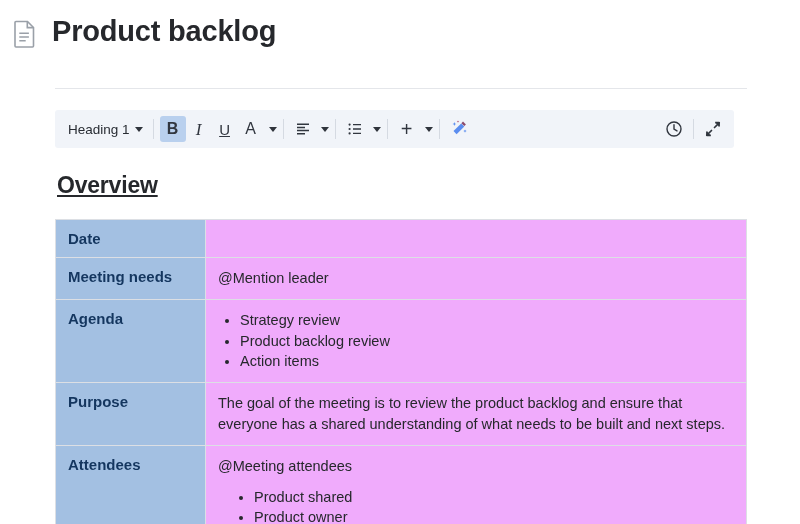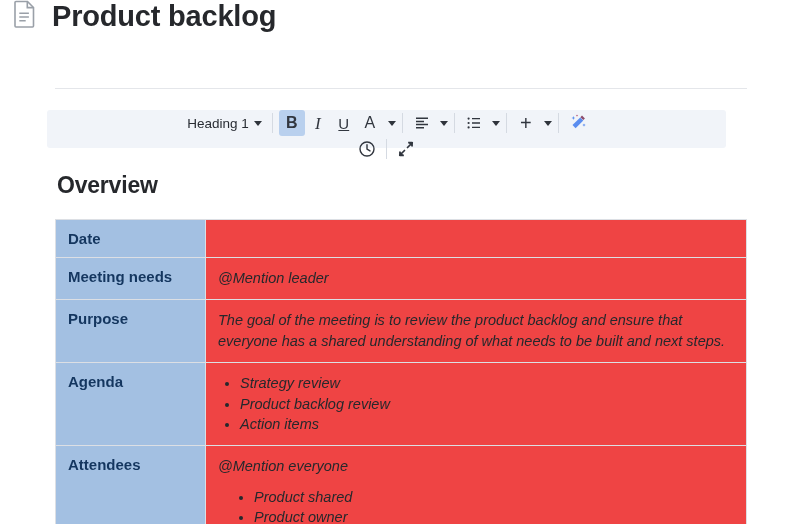--- a/index.html
+++ b/index.html
@@ -9,46 +9,45 @@
     background: #ffffff;
     font-family: "Liberation Sans", sans-serif;
     overflow: hidden;
   }
   .page { position: relative; width: 800px; height: 524px; background: #fff; }
 
   
   .title-row {
     position: absolute; left: 0; top: 0;
     width: 800px; height: 48px;
-    display: flex; align-items: flex-start;
+    display: flex; align-items: flex-end;
   }
   .doc-icon {
     width: 22px; height: 28px;
     margin-left: 14px; margin-right: 16px;
     flex: 0 0 auto; display: block;
   }
   .doc-title {
     font-size: 29px; font-weight: bold; color: #26282c;
     letter-spacing: -0.2px; white-space: nowrap;
   }
 
   
   .divider {
     position: absolute; left: 55px; top: 88px;
     width: 692px; height: 1px; background: #e4e6ea;
   }
 
   
   .toolbar {
-    position: absolute; left: 47px; top: 110px;
+    position: absolute; left: 55px; top: 110px;
     width: 679px; height: 38px;
     background: #f1f4f9; border-radius: 3px;
     display: flex; align-items: center;
     padding: 0 8px;
-    flex-direction: column;
   }
   .tb-left { display: flex; align-items: center; flex: 1 1 auto; }
   .tb-right { display: flex; align-items: center; flex: 0 0 auto; }
 
   .tb-btn {
     height: 26px; min-width: 26px;
     display: flex; align-items: center; justify-content: center;
     border-radius: 3px; color: #3c4250;
     padding: 0 3px; cursor: default;
   }
@@ -73,42 +72,42 @@
   .gl-b { font-weight: bold; font-size: 16px; }
   .gl-i { font-style: italic; font-family: "Liberation Serif", serif; font-size: 17px; }
   .gl-u { text-decoration: underline; font-size: 15px; }
   .gl-a { font-size: 16px; }
   .gl-plus { font-size: 20px; font-weight: 300; line-height: 1; }
 
   
   .content { position: absolute; left: 55px; top: 172px; width: 700px; }
   .h-overview {
     font-size: 23px; font-weight: bold; color: #26282c;
-    margin: 0 0 20px 2px; letter-spacing: -0.2px;
+    margin: 0 0 20px 2px; letter-spacing: -0.2px; text-decoration: underline;
   }
 
   table.meeting {
     border-collapse: collapse;
     width: 692px; table-layout: fixed;
     font-size: 14.5px; color: #26282c;
   }
   table.meeting td {
     border: 1px solid #dcdfe4;
     vertical-align: top;
     padding: 10px 12px;
   }
   table.meeting td.k {
     width: 150px;
     background: #a3c0e2;
     color: #14365f;
     font-weight: bold;
     font-size: 15px;
     padding: 10px 12px;
   }
-  table.meeting td.v { background: #ef4444; line-height: 1.45; font-style: italic; }
+  table.meeting td.v { background: #f0abfc; line-height: 1.45; }
   .r-date td { height: 36px; }
   .cell-list { margin: 0; padding-left: 22px; }
   .cell-list li { margin: 0; padding: 0; line-height: 1.42; }
   .mention { display: block; }
   .mention + .cell-list { margin-top: 10px; padding-left: 36px; }
 </style>
 </head>
 <body>
 
 <div class="page">
@@ -225,39 +224,39 @@
           <td class="k">Date</td>
           <td class="v"></td>
         </tr>
 
         <tr>
           <td class="k">Meeting needs</td>
           <td class="v">@Mention leader</td>
         </tr>
 
         <tr>
-          <td class="k">Purpose</td>
-          <td class="v">The goal of the meeting is to review the product backlog and ensure that everyone has a shared understanding of what needs to be built and next steps.</td>
-        </tr>
-
-        <tr>
           <td class="k">Agenda</td>
           <td class="v">
             <ul class="cell-list">
               <li>Strategy review</li>
               <li>Product backlog review</li>
               <li>Action items</li>
             </ul>
           </td>
         </tr>
 
         <tr>
+          <td class="k">Purpose</td>
+          <td class="v">The goal of the meeting is to review the product backlog and ensure that everyone has a shared understanding of what needs to be built and next steps.</td>
+        </tr>
+
+        <tr>
           <td class="k">Attendees</td>
           <td class="v">
-            <span class="mention">@Mention everyone</span>
+            <span class="mention">@Meeting attendees</span>
             <ul class="cell-list">
               <li>Product shared</li>
               <li>Product owner</li>
 
             </ul>
           </td>
         </tr>
       </tbody>
     </table>
   </div>

